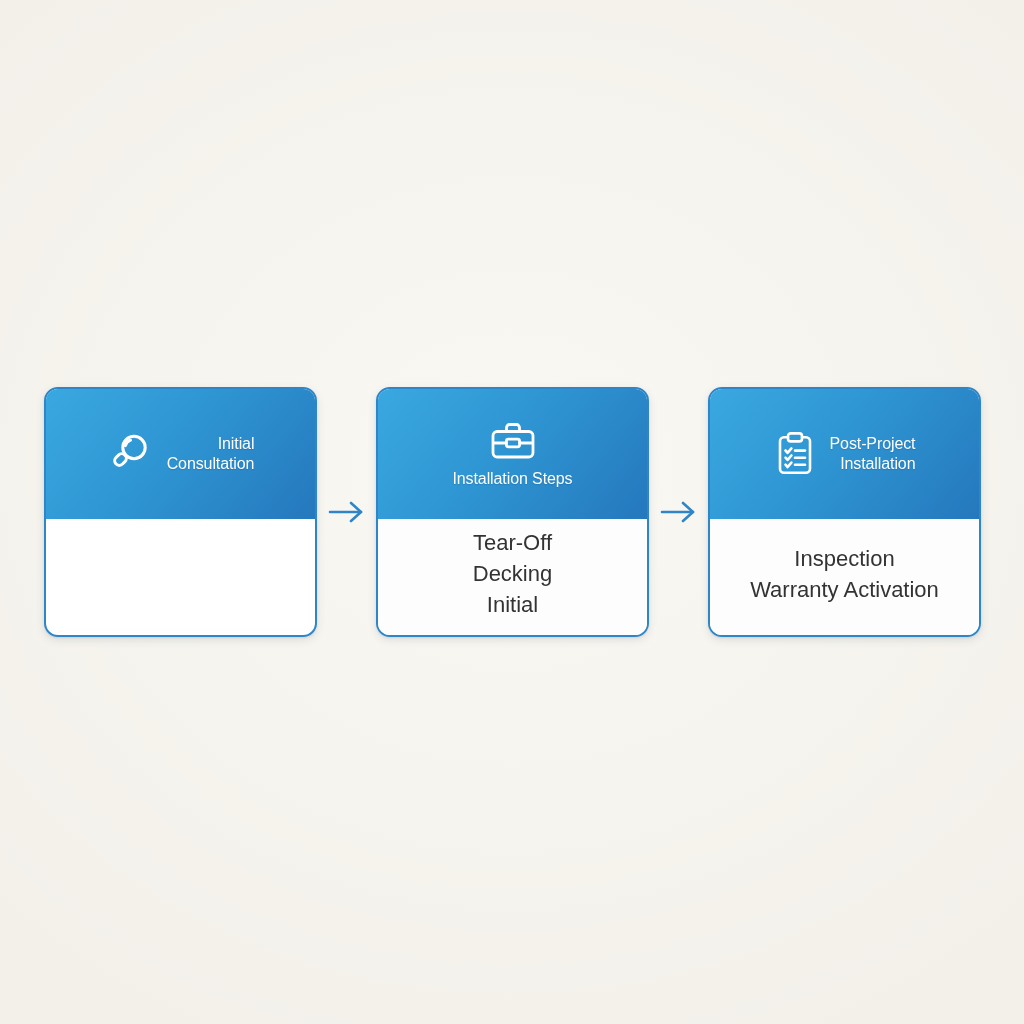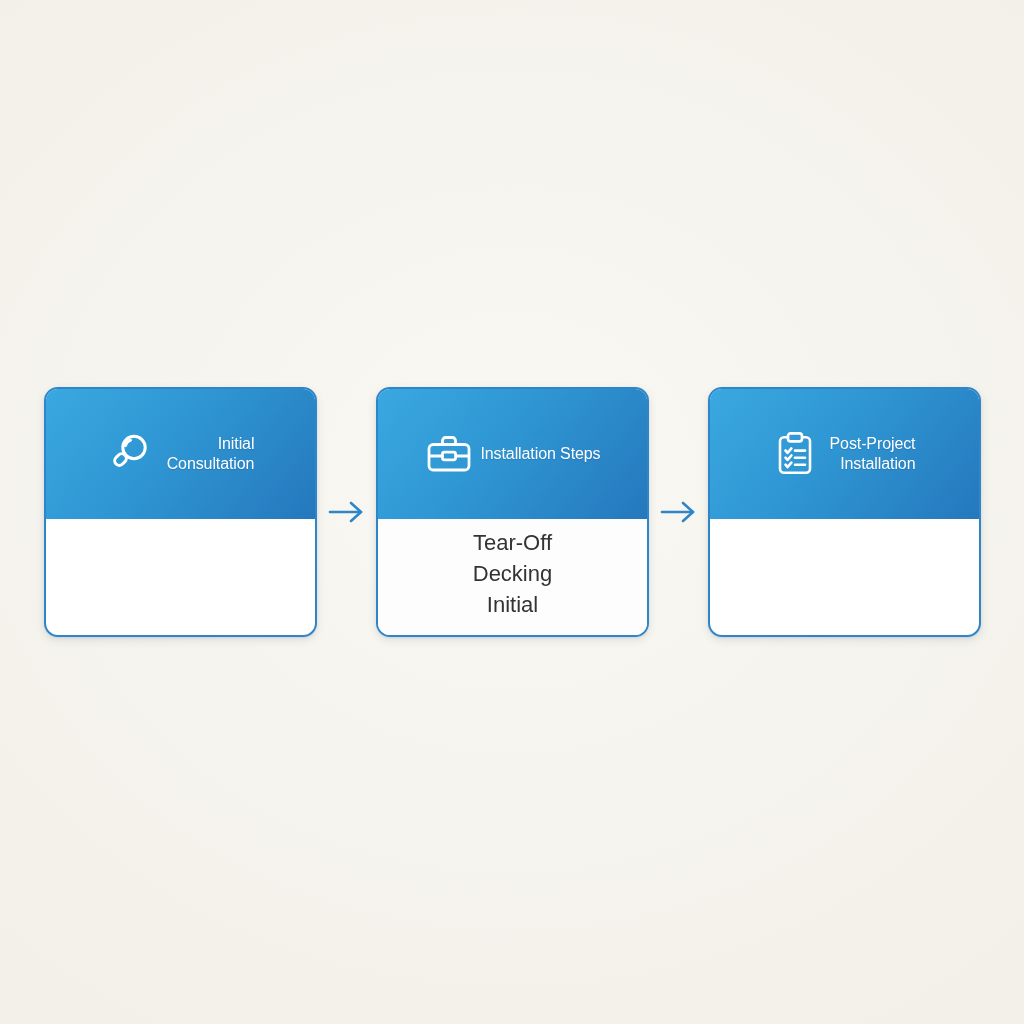--- a/index.html
+++ b/index.html
@@ -55,21 +55,21 @@
     display: flex;
     flex-direction: row;
     align-items: center;
     justify-content: center;
     gap: 14px;
     padding: 0 12px;
     box-sizing: border-box;
   }
 
   .card-header.stacked {
-    flex-direction: row;
+    flex-direction: column;
     gap: 6px;
     justify-content: center;
   }
 
   .card-icon {
     flex: 0 0 auto;
     display: block;
     line-height: 0;
   }
 
@@ -194,16 +194,20 @@
               <polyline points="11.5,27.6 13.6,29.9 17.4,25.5"></polyline>
               <line x1="21" y1="27.7" x2="31" y2="27.7"></line>
               <polyline points="11.5,34.7 13.6,37.0 17.4,32.6"></polyline>
               <line x1="21" y1="34.8" x2="31" y2="34.8"></line>
             </g>
           </svg>
         </span>
         <span class="card-title">Post-Project
 Installation</span>
       </div>
+      <div class="card-body">
+        <div class="body-line">Inspection</div>
+        <div class="body-line">Warranty Activation</div>
+      </div>
     </div>
 
   </div>
 </div>
 
 </body></html>

